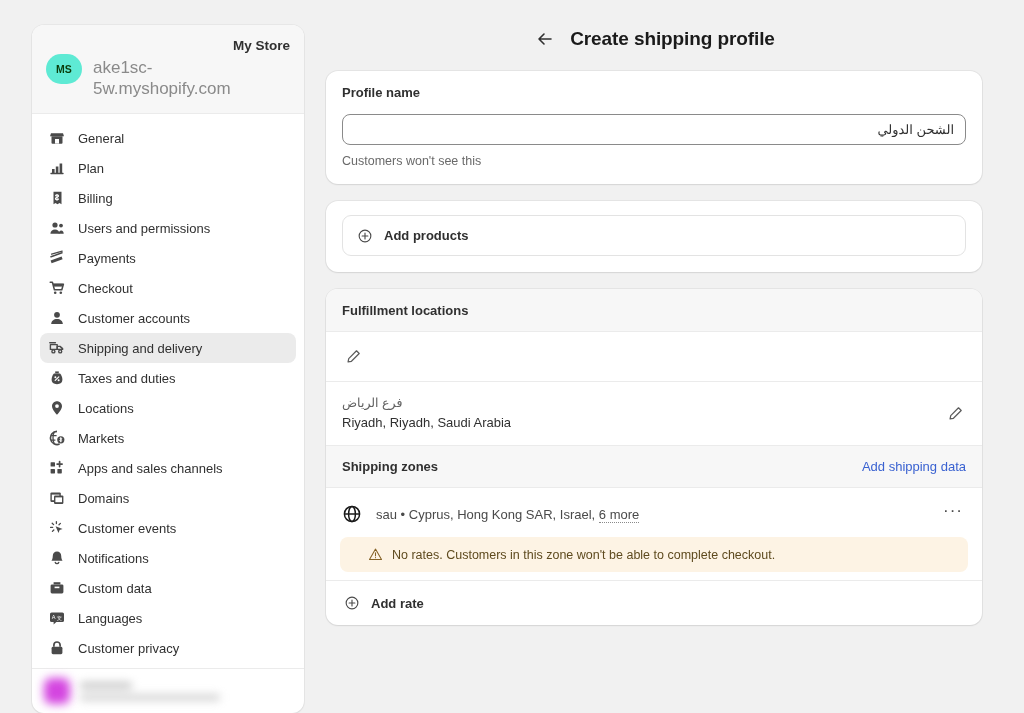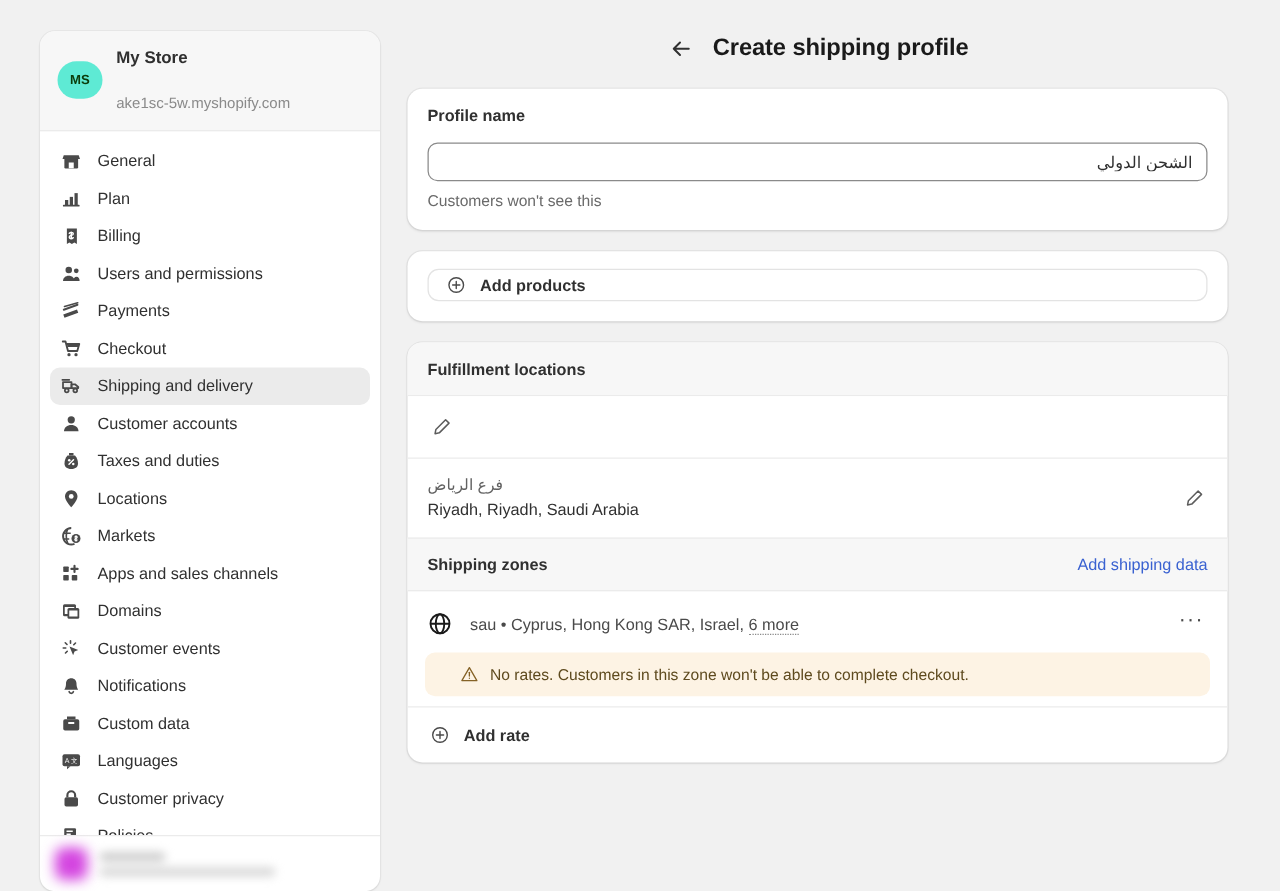--- a/index.html
+++ b/index.html
@@ -44,23 +44,23 @@
     background: #5eead4;
     color: #0b3d0b;
     font-size: 10.5px;
     font-weight: bold;
     display: flex;
     align-items: center;
     justify-content: center;
     flex-shrink: 0;
     letter-spacing: 0.2px;
   }
-  .store-meta { display: flex; flex-direction: column; gap: 20px; min-width: 0; }
+  .store-meta { display: flex; flex-direction: column; gap: 2px; min-width: 0; align-items: flex-end; }
   .store-name { font-size: 13.5px; font-weight: bold; color: #303030; line-height: 1.25; }
-  .store-domain { font-size: 12px; color: #8a8a8a; line-height: 1.25; }
+  .store-domain { font-size: 17px; color: #8a8a8a; line-height: 1.25; }
 
   .nav {
     flex: 1;
     padding: 9px 8px 0 8px;
     overflow: hidden;
   }
   .nav-item {
     display: flex;
     align-items: center;
     gap: 13px;
@@ -155,21 +155,21 @@
     outline: none;
     direction: rtl;
     text-align: right;
   }
   .help-text { font-size: 12.5px; color: #6a6a6a; margin-top: 9px; }
 
   
   .inset-box {
     border: 1px solid #e3e3e3;
     border-radius: 9px;
-    height: 26px;
+    height: 41px;
     display: flex;
     align-items: center;
     padding: 0 14px;
   }
   .plus-action {
     display: flex;
     align-items: center;
     gap: 11px;
     cursor: pointer;
     font-size: 13px;
@@ -332,40 +332,40 @@
         <span class="nav-icon">
           <svg viewBox="0 0 16 16">
             <path d="M1.2 2.2h2.2l2 7.6h7.4l1.6-5.6H4.6" stroke="currentColor" stroke-width="1.5" fill="none" stroke-linecap="round" stroke-linejoin="round"></path>
             <path d="M4.8 5.2h9" stroke="currentColor" stroke-width="2.8"></path>
             <circle cx="6.2" cy="12.7" r="1.3" fill="currentColor"></circle>
             <circle cx="11.8" cy="12.7" r="1.3" fill="currentColor"></circle>
           </svg>
         </span>
         <span class="label">Checkout</span>
       </div>
+      <div class="nav-item">
+        <span class="nav-icon">
+          <svg viewBox="0 0 16 16">
+            <circle cx="8" cy="4.8" r="2.9" fill="currentColor"></circle>
+            <path d="M2.2 14c0-3 2.6-5 5.8-5s5.8 2 5.8 5H2.2z" fill="currentColor"></path>
+          </svg>
+        </span>
+        <span class="label">Customer accounts</span>
+      </div>
       <div class="nav-item active">
         <span class="nav-icon">
           <svg viewBox="0 0 16 16">
             <path d="M1.4 4.6h6.8v4.8H1.4z" fill="none" stroke="currentColor" stroke-width="1.4" stroke-linejoin="round"></path>
             <path d="M8.2 6.4h2.8l2.6 2.2v.8h-5.4V6.4z" fill="none" stroke="currentColor" stroke-width="1.4" stroke-linejoin="round"></path>
             <circle cx="4.4" cy="11.4" r="1.5" fill="none" stroke="currentColor" stroke-width="1.4"></circle>
             <circle cx="11.2" cy="11.4" r="1.5" fill="none" stroke="currentColor" stroke-width="1.4"></circle>
             <path d="M0.8 2.8h5.6" stroke="currentColor" stroke-width="1.4" stroke-linecap="round"></path>
           </svg>
         </span>
         <span class="label">Shipping and delivery</span>
-      </div>
-      <div class="nav-item">
-        <span class="nav-icon">
-          <svg viewBox="0 0 16 16">
-            <circle cx="8" cy="4.8" r="2.9" fill="currentColor"></circle>
-            <path d="M2.2 14c0-3 2.6-5 5.8-5s5.8 2 5.8 5H2.2z" fill="currentColor"></path>
-          </svg>
-        </span>
-        <span class="label">Customer accounts</span>
       </div>
       <div class="nav-item">
         <span class="nav-icon">
           <svg viewBox="0 0 16 16">
             <path d="M6.2 1.4h3.6v2H6.2z" fill="currentColor"></path>
             <path d="M5 3.4h6c1.6 1.6 2.4 4 2.4 6.4 0 2.6-1.8 4.4-5.4 4.4S2.6 12.4 2.6 9.8c0-2.4.8-4.8 2.4-6.4z" fill="currentColor"></path>
             <path d="M6.2 10.4l3.6-3.6" stroke="#fff" stroke-width="1.2" stroke-linecap="round"></path>
             <circle cx="6.4" cy="7.2" r="1" fill="#fff"></circle>
             <circle cx="9.6" cy="10.2" r="1" fill="#fff"></circle>
           </svg>

